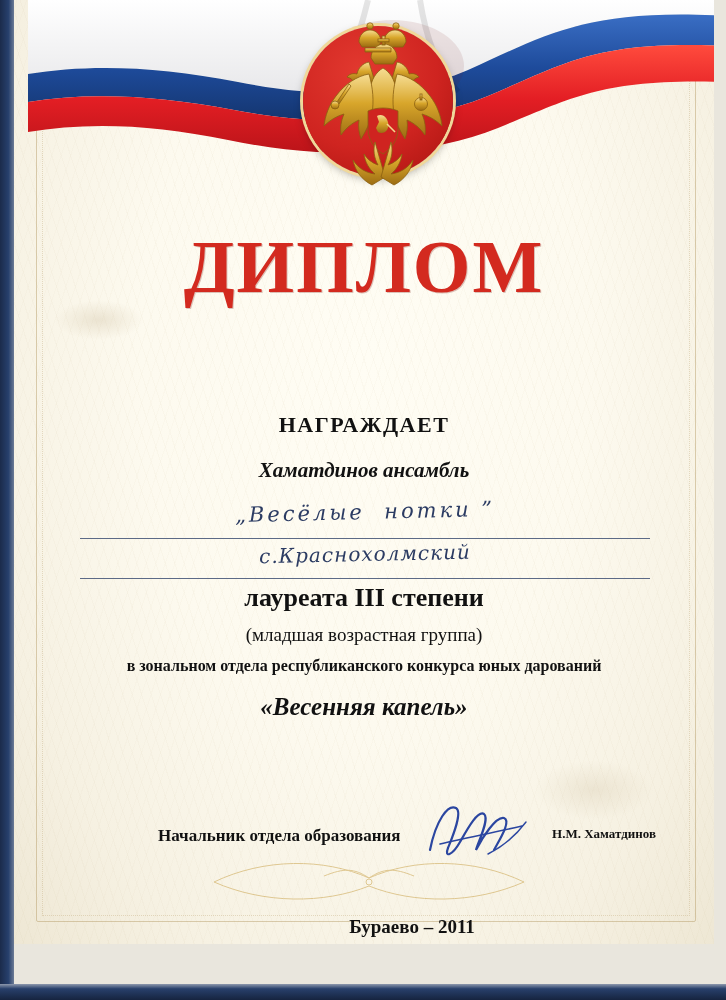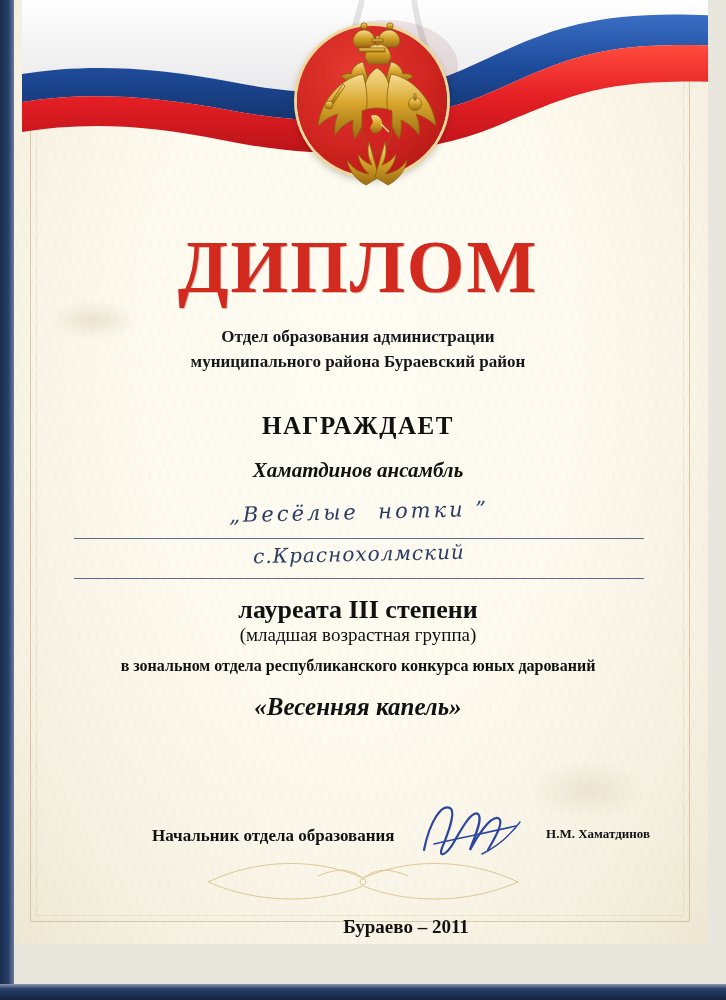--- a/index.html
+++ b/index.html
@@ -33,21 +33,21 @@
   .scan-edge-bottom {
     position: absolute;
     left: 0; bottom: 0;
     width: 726px; height: 16px;
     background: linear-gradient(0deg,#16243f 0%, #28406b 70%, #8e99ad 100%);
   }
 
   
   .sheet {
     position: absolute;
-    left: 8px; top: 0;
+    left: 14px; top: 0;
     width: 700px; height: 944px;
     background:
       radial-gradient(ellipse at 50% 38%, #fffdf4 0%, #fdfaef 45%, #f6f1e2 78%, #eee7d4 100%);
     overflow: hidden;
   }
 
   
   .guilloche {
     position: absolute;
     inset: 0;
@@ -121,21 +121,21 @@
     line-height: 25px;
     font-weight: bold;
     color: #17161a;
   }
 
   .awards {
     position: absolute;
     top: 412px; left: 0; width: 700px;
     text-align: center;
     font-weight: bold;
-    font-size: 25px;
+    font-size: 22px;
     letter-spacing: 1.5px;
     color: #111;
   }
 
   .recipient-type {
     position: absolute;
     top: 458px; left: 0; width: 700px;
     text-align: center;
     font-style: italic;
     font-weight: bold;
@@ -176,21 +176,20 @@
     transform: rotate(-1.2deg);
   }
 
   .degree {
     position: absolute;
     top: 583px; left: 0; width: 700px;
     text-align: center;
     font-weight: bold;
     font-size: 26px;
     color: #111;
-    margin-top: 12px;
   }
 
   .group {
     position: absolute;
     top: 624px; left: 0; width: 700px;
     text-align: center;
     font-size: 19px;
     color: #111;
   }
 
@@ -348,24 +347,20 @@
           <path d="M90,112 l8,8" stroke="#f3d98d" stroke-width="1.6"></path>
 
           <path d="M78,130 c-2,8 -1,16 3,23 -6,-2 -11,-6 -14,-11 1,8 5,15 11,20 -9,-1 -17,-6 -22,-14 2,11 9,20 19,25 l13,-8 z"></path>
           <path d="M94,130 c2,8 1,16 -3,23 6,-2 11,-6 14,-11 -1,8 -5,15 -11,20 9,-1 17,-6 22,-14 -2,11 -9,20 -19,25 l-13,-8 z"></path>
         </g>
       </svg>
     </div>
 
     <div class="diploma-title">ДИПЛОМ</div>
 
-    <div class="dept">
-      <div>Отдел образования администрации</div>
-      <div>муниципального района Бураевский район</div>
-    </div>
 
     <div class="awards">НАГРАЖДАЕТ</div>
 
     <div class="recipient-type">Хаматдинов ансамбль</div>
 
     <div class="handwriting h1">„Весёлые  нотки ”</div>
     <div class="hw-line l1"></div>
 
     <div class="handwriting h2">с.Краснохолмский</div>
     <div class="hw-line l2"></div>

